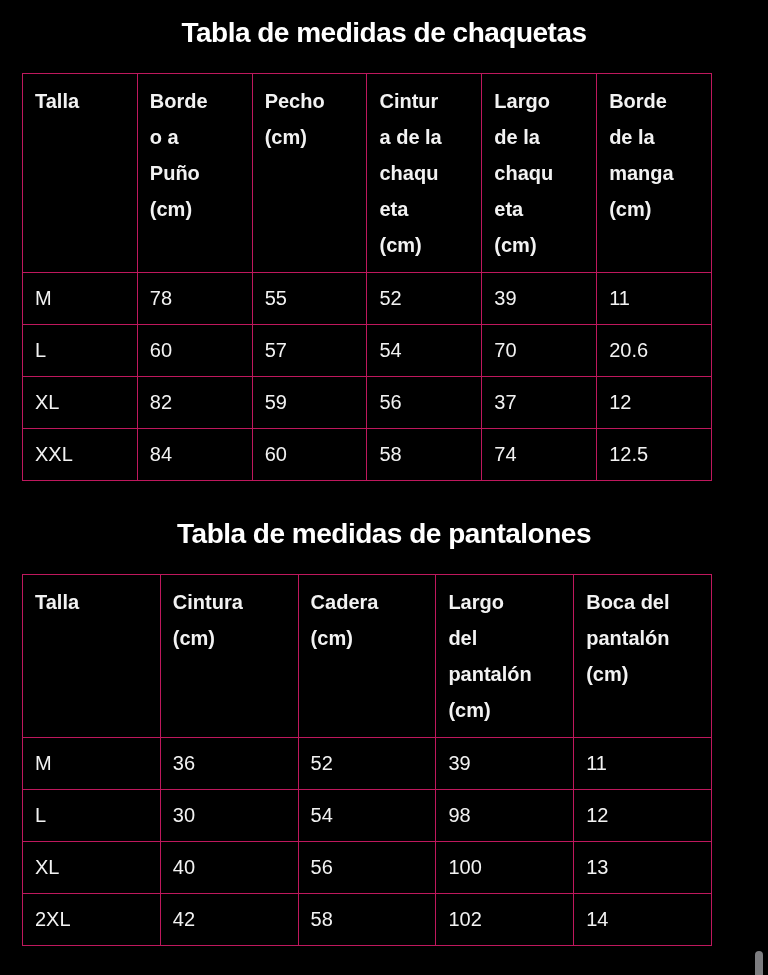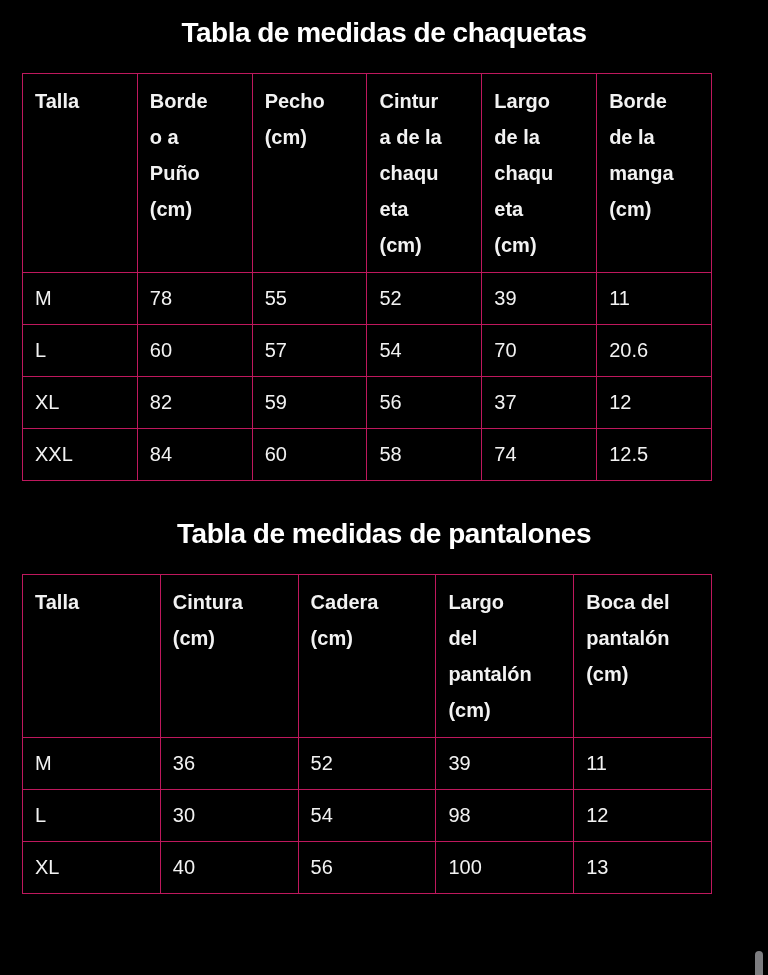--- a/index.html
+++ b/index.html
@@ -166,16 +166,23 @@
       <td>98</td>
       <td>12</td>
     </tr>
     <tr>
       <td>XL</td>
       <td>40</td>
       <td>56</td>
       <td>100</td>
       <td>13</td>
     </tr>
+    <tr>
+      <td>2XL</td>
+      <td>42</td>
+      <td>58</td>
+      <td>102</td>
+      <td>14</td>
+    </tr>
   </tbody>
 </table>
 
 <div id="scrollbar-thumb"></div>
 
 </body></html>

